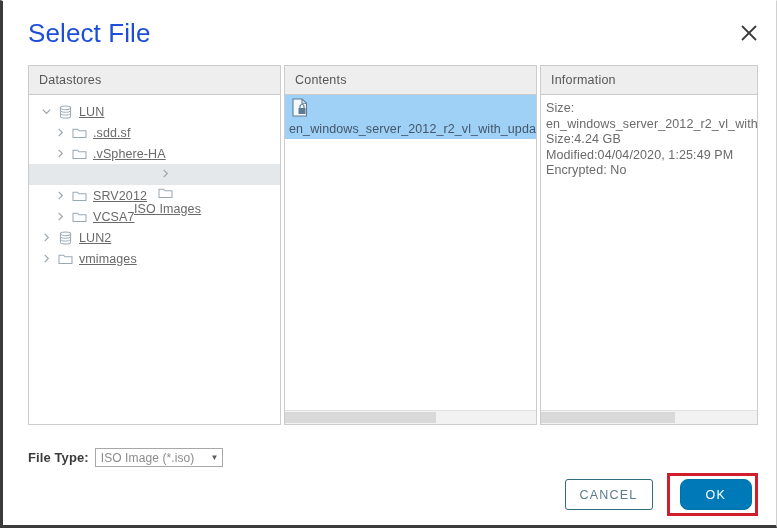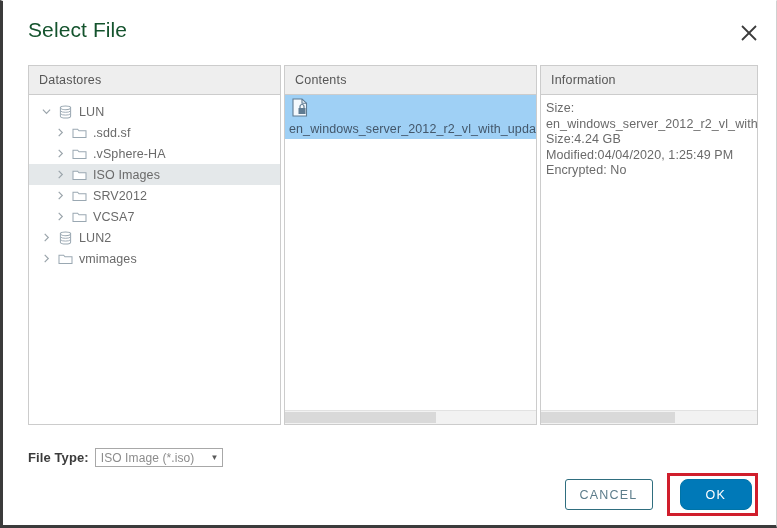--- a/index.html
+++ b/index.html
@@ -32,23 +32,23 @@
   .title-bar {
     position: absolute;
     left: 0; top: 0;
     width: 777px;
     height: 62px;
   }
   .dialog-title {
     position: absolute;
     left: 25px;
     top: 17px;
-    font-size: 21px;
+    font-size: 26px;
     font-weight: 400;
-    color: #14532d;
+    color: #1d4ed8;
     letter-spacing: 0.1px;
     white-space: nowrap;
   }
   .close-btn {
     position: absolute;
     right: 18px;
     top: 19px;
     width: 26px;
     height: 26px;
     cursor: pointer;
@@ -105,39 +105,41 @@
     height: 21px;
     display: flex;
     align-items: center;
     font-size: 12.5px;
     color: #6a6a6a;
     white-space: nowrap;
     cursor: default;
   }
   .tree-row.selected {
     background: #e4e8ea;
+    flex-direction: column;
   }
   .tree-row .twisty {
     width: 18px;
     flex: 0 0 18px;
     display: flex;
     align-items: center;
     justify-content: center;
     color: #9aa4ab;
   }
   .tree-row .node-icon {
     width: 20px;
     flex: 0 0 20px;
     display: flex;
     align-items: center;
     justify-content: center;
   }
   .tree-row .node-label {
     padding-left: 4px;
     letter-spacing: 0.1px;
+    text-decoration: underline;
   }
   .ind-0 { padding-left: 8px; }
   .ind-1 { padding-left: 22px; }
 
   
   .content-item {
     position: relative;
     width: 100%;
     height: 44px;
     background: #9fd0f5;

